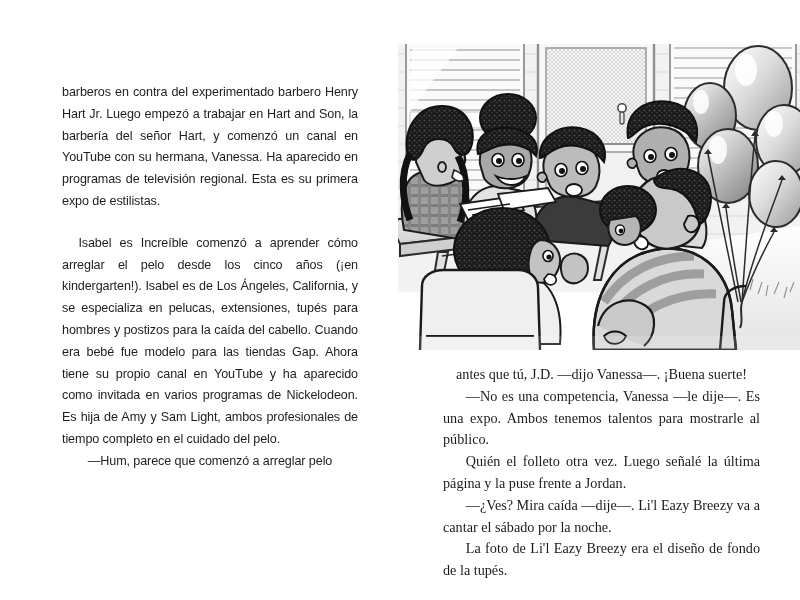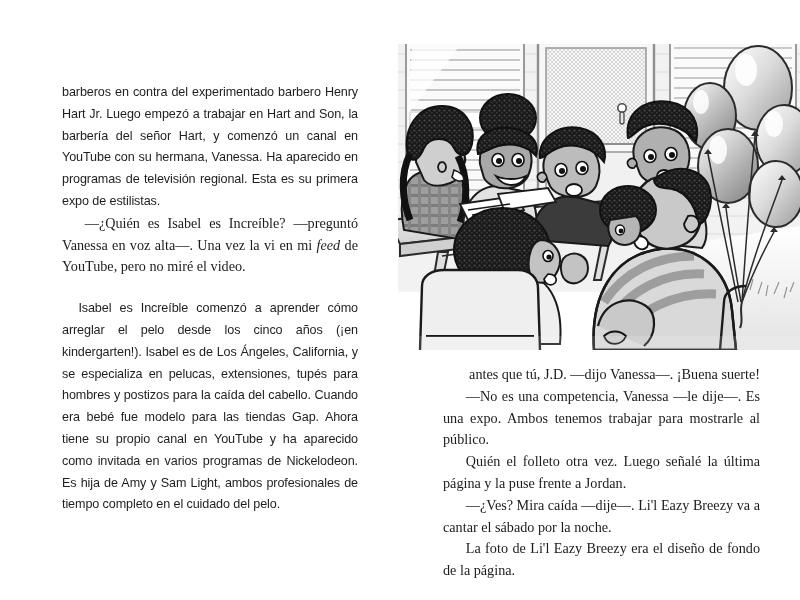--- a/index.html
+++ b/index.html
@@ -65,21 +65,21 @@
   }
   
   .serif {
     font-family: "Liberation Serif", serif;
     font-size: 14.2px;
     line-height: 21.8px;
     color: #1b1b1b;
   }
   .indent { text-indent: 1.6em; }
   .indent-sm { text-indent: 1.3em; }
-  .last-line-left { text-align: right; }
+  .last-line-left { text-align: center; }
   em { font-style: italic; }
 
   .folio {
     position: absolute;
     bottom: 16px;
     width: 100%;
     text-align: center;
     font-family: "Liberation Sans", sans-serif;
     font-size: 9.5px;
     font-weight: bold;
@@ -104,39 +104,39 @@
 </head>
 <body>
 
 <div class="spread">
 
   <div class="page-left">
     <div class="col-left-text">
 
       <p class="sans">barberos en contra del experimentado barbero Henry Hart Jr. Luego empezó a trabajar en Hart and Son, la barbería del señor Hart, y comenzó un canal en YouTube con su hermana, Vanessa. Ha aparecido en programas de televisión regional. Esta es su primera expo de estilistas.</p>
 
-      <p class="serif indent"><span>—¿Quién es Isabel es Increíble? —preguntó Vanessa en voz alta—. Una vez la vi en mi </span><em>feed</em><span> de YouTube, pero no miré el video.</span></p>
 
 
       <p class="sans indent-sm" style="margin-top:20px;">Isabel es Increíble comenzó a aprender cómo arreglar el pelo desde los cinco años (¡en kindergarten!). Isabel es de Los Ángeles, California, y se especializa en pelucas, extensiones, tupés para hombres y postizos para la caída del cabello. Cuando era bebé fue modelo para las tiendas Gap. Ahora tiene su propio canal en YouTube y ha aparecido como invitada en varios programas de Nickelodeon. Es hija de Amy y Sam Light, ambos profesionales de tiempo completo en el cuidado del pelo.</p>
 
+      <p class="sans last-line-left">—Hum, parece que comenzó a arreglar pelo</p>
 
     </div>
 
     <div class="folio folio-left">12</div>
   </div>
 
   <div class="page-right">
 
     <div class="col-right-text">
       <p class="serif last-line-left">antes que tú, J.D. —dijo Vanessa—. ¡Buena suerte!</p>
-      <p class="serif indent">—No es una competencia, Vanessa —le dije—. Es una expo. Ambos tenemos trabajar para mostrarle al público.</p>
+      <p class="serif indent">—No es una competencia, Vanessa —le dije—. Es una expo. Ambos tenemos talentos para mostrarle al público.</p>
       <p class="serif indent">Quién el folleto otra vez. Luego señalé la última página y la puse frente a Jordan.</p>
       <p class="serif indent">—¿Ves? Mira caída —dije—. Li'l Eazy Breezy va a cantar el sábado por la noche.</p>
-      <p class="serif indent">La foto de Li'l Eazy Breezy era el diseño de fondo de la página.</p>
+      <p class="serif indent">La foto de Li'l Eazy Breezy era el diseño de fondo de la tupés.</p>
     </div>
 
     <div class="folio folio-right">13</div>
   </div>
 
   <div class="illus-wrap">
     <svg class="illus-svg" viewBox="0 0 402 306" xmlns="http://www.w3.org/2000/svg">
       <defs>
         <linearGradient id="gBalloon" x1="0" y1="0" x2="1" y2="1">
           <stop offset="0%" stop-color="#ffffff"></stop>

